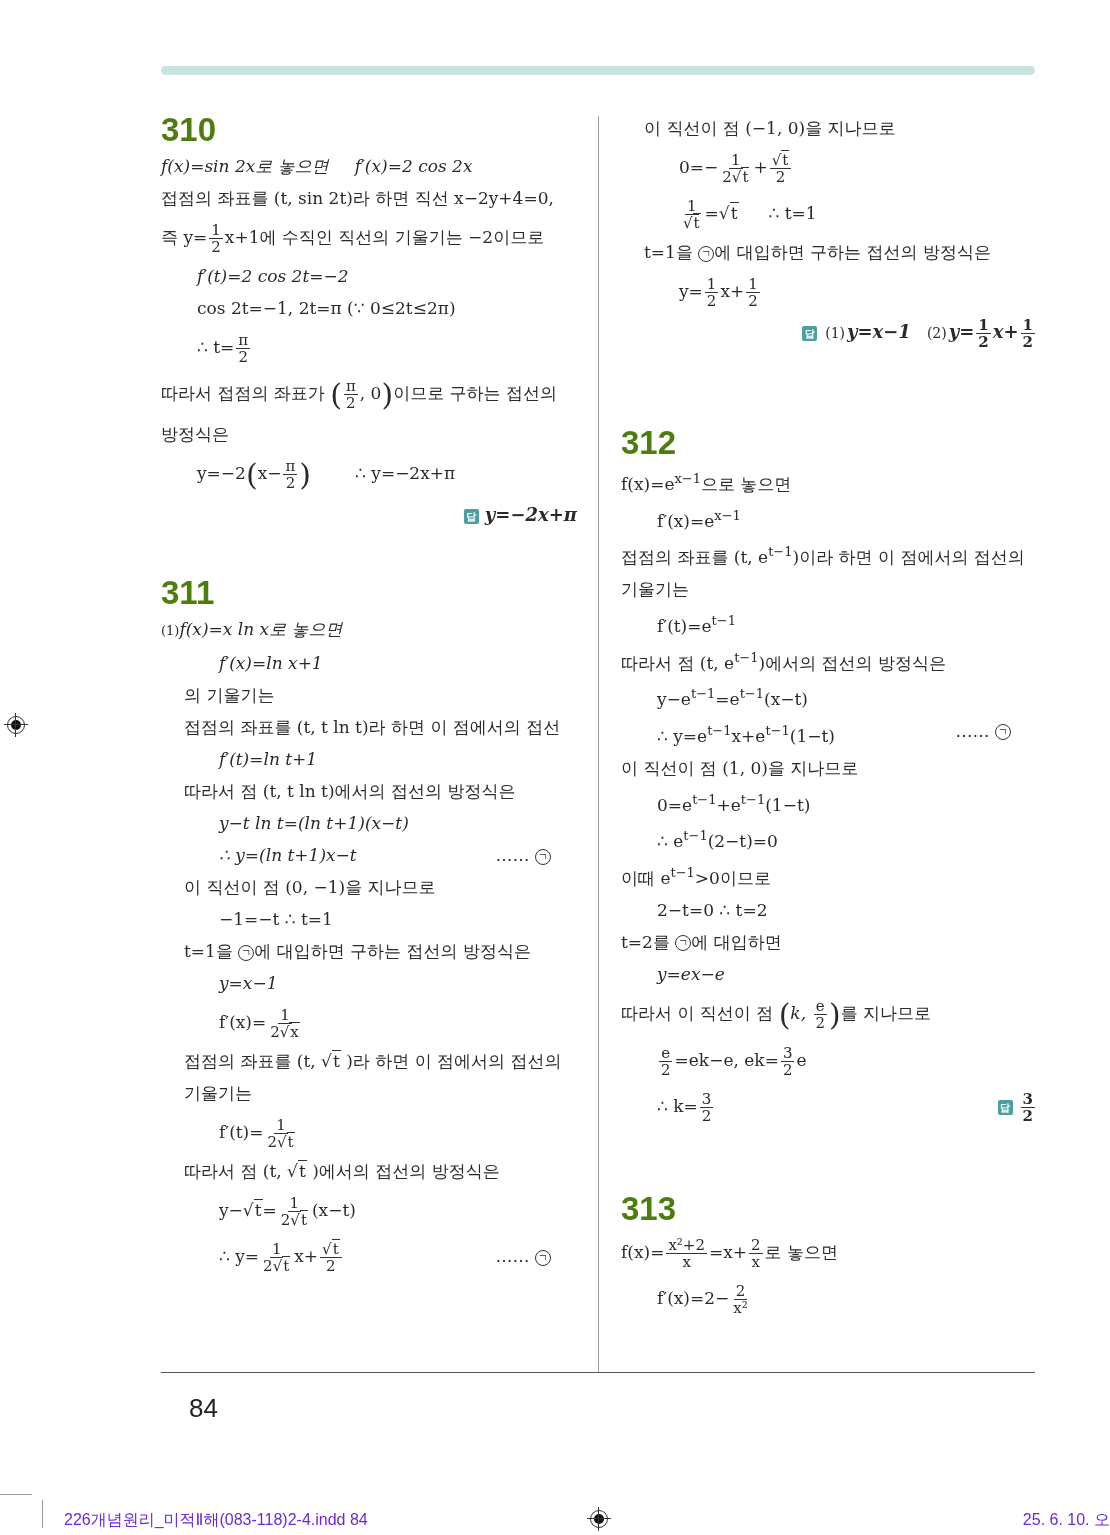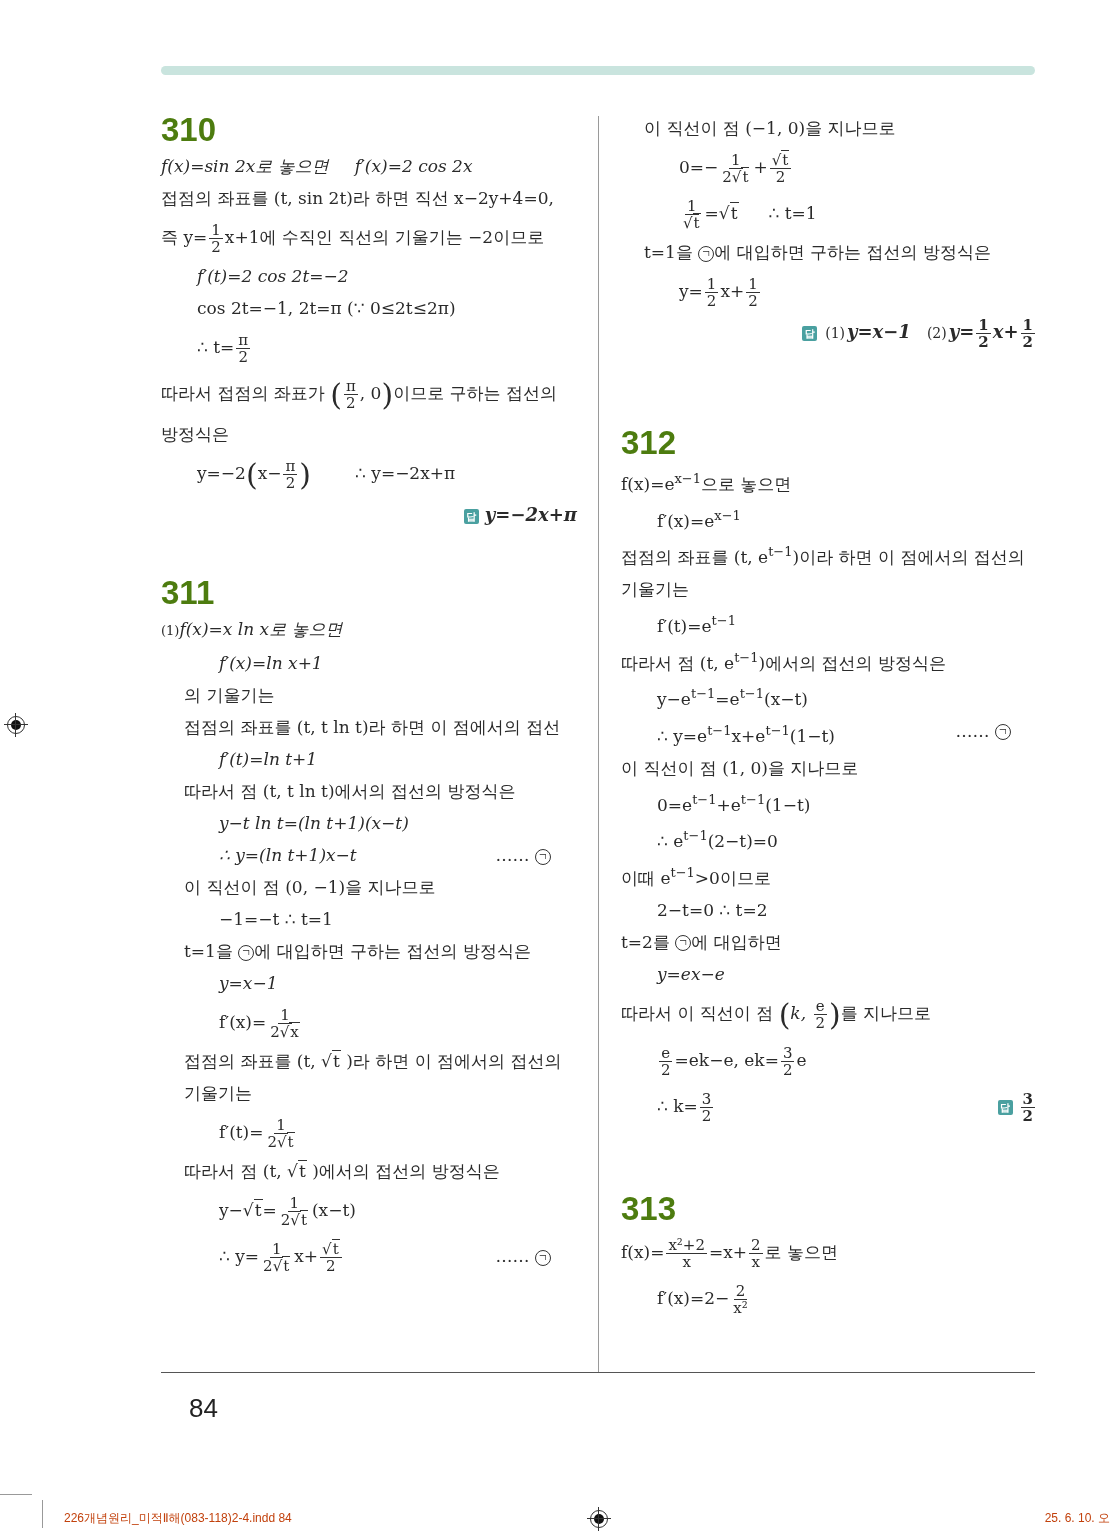--- a/index.html
+++ b/index.html
@@ -28,21 +28,21 @@
           font-size:10px; line-height:14px; text-align:center; font-style:normal; vertical-align:middle; }
   .dots { position:absolute; right:40px; }
   .answer { text-align:right; font-size:18px; font-weight:bold; line-height:36px; padding-right:14px; }
   .ans-badge { display:inline-block; width:15px; height:15px; background:#4aa0a0; color:#fff;
                font-size:10px; line-height:15px; text-align:center; font-family:"DejaVu Sans", sans-serif;
                font-weight:bold; border-radius:2px; vertical-align:middle; margin-right:6px; }
   .ans-label { font-weight:normal; font-size:14px; margin:0 2px; }
   .page-num { position:absolute; left:161px; top:1393px; font-family:"Liberation Sans", sans-serif;
               font-size:26px; color:#222;margin-left:28px; }
   .footer { position:absolute; top:1508px; left:0; width:1110px; height:20px;
-            font-family:"Liberation Sans", sans-serif; font-size:12px; color:#c2410c; }
+            font-family:"Liberation Sans", sans-serif; font-size:16px; color:#6d28d9; }
   .footer-file { position:absolute; left:64px; top:2px; }
   .footer-date { position:absolute; right:0; top:2px; }
   .footer-vline { position:absolute; left:42px; top:-8px; width:1px; height:28px; background:#999; }
   .footer-hline { position:absolute; left:0; top:-14px; width:32px; height:1px; background:#999; }
   .reg-mark { position:absolute; width:18px; height:18px; border-radius:50%; }
   .reg-mark::before { content:""; position:absolute; left:4px; top:4px; width:10px; height:10px;
                       border-radius:50%; background:#111; }
   .reg-mark::after { content:""; position:absolute; left:-3px; top:8px; width:24px; height:1px; background:#333; }
   .reg-ring { position:absolute; left:0; top:0; width:16px; height:16px; border:1px solid #333; border-radius:50%; }
   .reg-v { position:absolute; left:8px; top:-3px; width:1px; height:24px; background:#333; }

